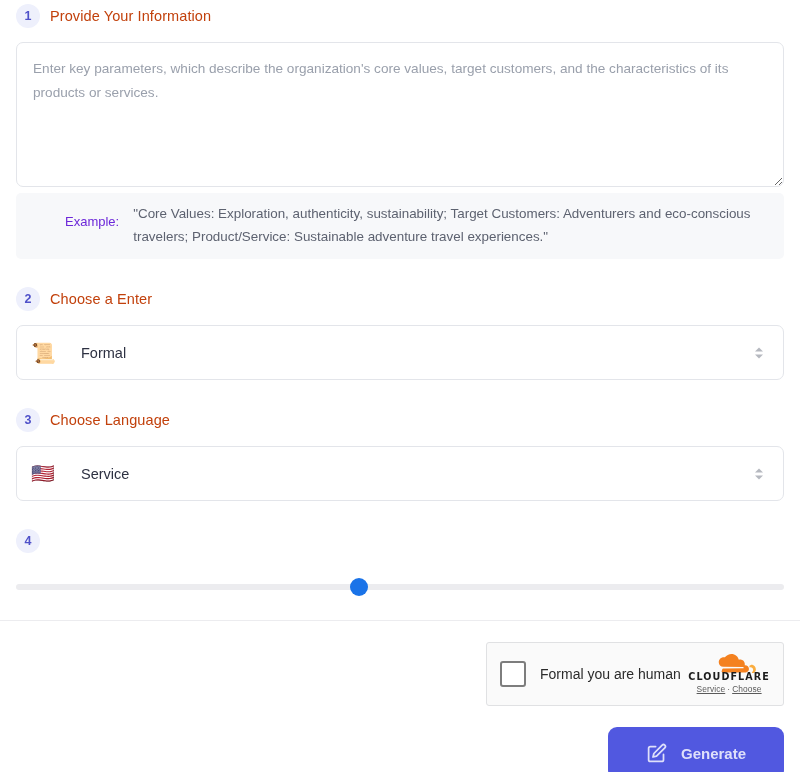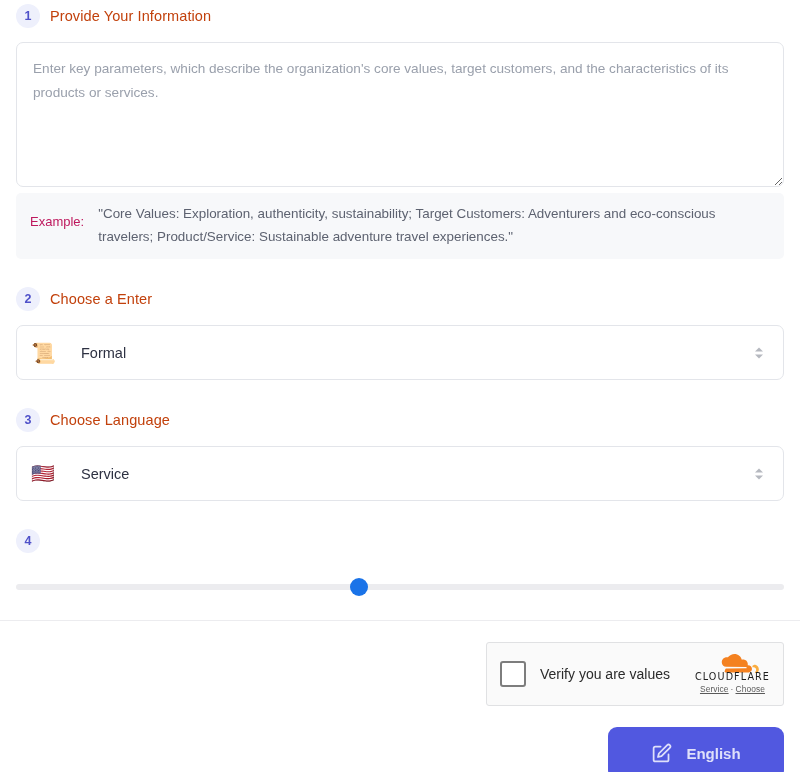--- a/index.html
+++ b/index.html
@@ -66,24 +66,25 @@
     margin-top: 2px;
     background: #f7f8fa;
     border-radius: 5px;
     display: flex;
     align-items: flex-start;
     padding: 9px 14px 11px 14px;
     gap: 14px;
   }
   .example-label {
     font-size: 13px;
-    color: #be185d;
+    color: #6d28d9;
     white-space: nowrap;
     padding-top: 12px;
     flex: 0 0 auto;
+    margin-left: 35px;
   }
   .example-text {
     font-size: 13.4px;
     line-height: 23px;
     color: #5d6270;
   }
 
   
   .section { margin-top: 28px; }
   .select-box {
@@ -197,21 +198,21 @@
   .ts-brand {
     margin-left: auto;
     display: flex;
     flex-direction: column;
     align-items: center;
     gap: 0px;
   }
   .cf-cloud { display: block; margin-bottom: -2px; margin-left: 14px; }
   .cf-word {
     font-size: 9.6px;
-    font-weight: 400;
+    font-weight: 700;
     letter-spacing: 1.1px;
     color: #1d1d1d;
     font-family: "DejaVu Sans", sans-serif;
   }
   .cf-links {
     font-size: 8.4px;
     color: #5a5a5a;
     margin-top: 2px;
     letter-spacing: .1px;
   }
@@ -307,37 +308,37 @@
     </div>
 
   </div>
 
   <div class="divider"></div>
 
   <div class="bottom-area">
 
     <div class="turnstile">
       <div class="ts-checkbox"></div>
-      <div class="ts-label">Verify you are values</div>
+      <div class="ts-label">Formal you are human</div>
       <div class="ts-brand">
         <svg class="cf-cloud" width="48" height="19" viewBox="0 0 48 19">
           <path d="M31.5 18.4 H10.5 c-.6 0-1-.5-.85-1.05 l.5-1.8 c.15-.55.7-1 1.3-1.02 l19.6-.25 c.35 0 .6-.3.6-.65 0-.3-.2-.55-.5-.62 l-20-.3 c-2.5-.05-4.4-2.1-4.4-4.55 0-3.15 2.9-5.5 6.1-4.8 C14.6 1.3 16.9 0 19.5 0 c3.6 0 6.6 2.5 7.35 5.85 .55-.22 1.15-.3 1.8-.25 2.25.2 4 2.02 4.15 4.25 .03.5 0 .95-.12 1.4 h.5 c2.1 0 3.8 1.7 3.8 3.8 0 1.85-1.4 3.35-3.2 3.35 z" fill="#f48120"></path>
           <path d="M38.6 11.25 c-.2 0-.4.01-.6.04 -.12.02-.22.1-.26.23 l-.38 1.3 c-.07.25.08.47.33.48 .3.01.6.01.87.01 1.45 0 2.6 1.15 2.6 2.6 0 .88-.42 1.65-1.08 2.13 -.12.08-.18.23-.14.37 l.27.95 c.05.18.22.28.4.22 1.9-.6 3.25-2.35 3.25-4.4 0-2.5-2.1-4.55-4.66-4.55 z" fill="#faad3f"></path>
         </svg>
         <div class="cf-word">CLOUDFLARE</div>
         <div class="cf-links">
           <a href="#">Service</a><span class="cf-sep">·</span><a href="#">Choose</a>
         </div>
       </div>
     </div>
 
     <div class="generate-row">
       <button class="generate-btn">
         <svg class="gen-icon" width="21" height="21" viewBox="0 0 24 24" fill="none" stroke="#dfe0fa" stroke-width="2" stroke-linecap="round" stroke-linejoin="round">
           <path d="M11 4H5a2 2 0 0 0-2 2v13a2 2 0 0 0 2 2h13a2 2 0 0 0 2-2v-6"></path>
           <path d="M18.5 2.5a2.12 2.12 0 0 1 3 3L12 15l-4 1 1-4Z"></path>
         </svg>
-        <span>English</span>
+        <span>Generate</span>
       </button>
     </div>
 
   </div>
 </div>
 
 </body></html>

